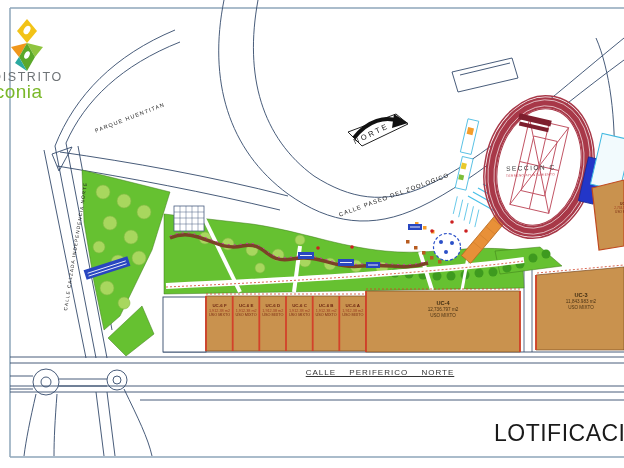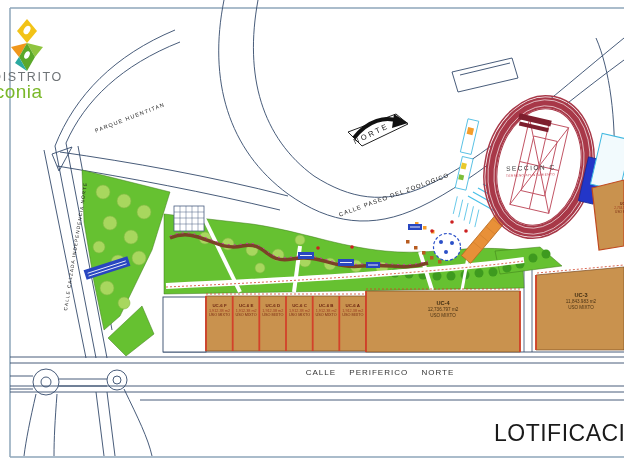--- a/index.html
+++ b/index.html
@@ -208,21 +208,21 @@
       <ellipse cx="18" cy="38" rx="2.5" ry="4" fill="#fff" transform="rotate(25 18 38)"></ellipse>
     </svg>
     <div id="logo-top">DISTRITO</div>
     <div id="logo-bottom">iconia</div>
   </div>
 
   <div class="m-label" style="left:94px;top:128px;font-size:5.5px;letter-spacing:1.2px;transform:rotate(-21deg);color:#222;">PARQUE HUENTITAN</div>
   <div class="m-label" style="left:63px;top:310px;font-size:4.8px;letter-spacing:1px;transform:rotate(-81deg);color:#222;">CALLE CALZADA INDEPENDENCIA NORTE</div>
   <div class="m-label" style="left:338px;top:212px;font-size:6px;letter-spacing:1px;transform:rotate(-20deg);color:#222;">CALLE PASEO DEL ZOOLOGICO</div>
   <div class="m-label" style="left:352px;top:138px;font-size:7.5px;letter-spacing:2.5px;transform:rotate(-26deg);color:#111;">NORTE</div>
-  <div class="m-label" style="left:295px;top:368px;width:170px;text-align:center;font-size:8px;word-spacing:10px;letter-spacing:1px;color:#333;">CALLE PERIFERICO NORTE</div>
+  <div class="m-label" style="left:295px;top:368px;width:170px;text-align:center;font-size:8px;word-spacing:10px;letter-spacing:1px;color:#333;text-decoration:underline;">CALLE PERIFERICO NORTE</div>
 
   <div class="m-label" style="left:506px;top:165px;font-size:6.5px;letter-spacing:1.5px;color:#3a3a3a;transform:rotate(-2deg);">SECCION C</div>
   <div class="m-label" style="left:506px;top:174px;font-size:3.2px;letter-spacing:.4px;color:#C03040;transform:rotate(-2deg);">TERRENO AYUNTAMIENTO</div>
 
   <div class="lot-label" style="left:206px;top:303px;width:27px;">
     <div class="lot-id">UC-6 F</div>
     <div class="lot-area">1,912.38 m2</div>
     <div class="lot-use">USO MIXTO</div>
   </div>
   <div class="lot-label" style="left:232.7px;top:303px;width:27px;">

